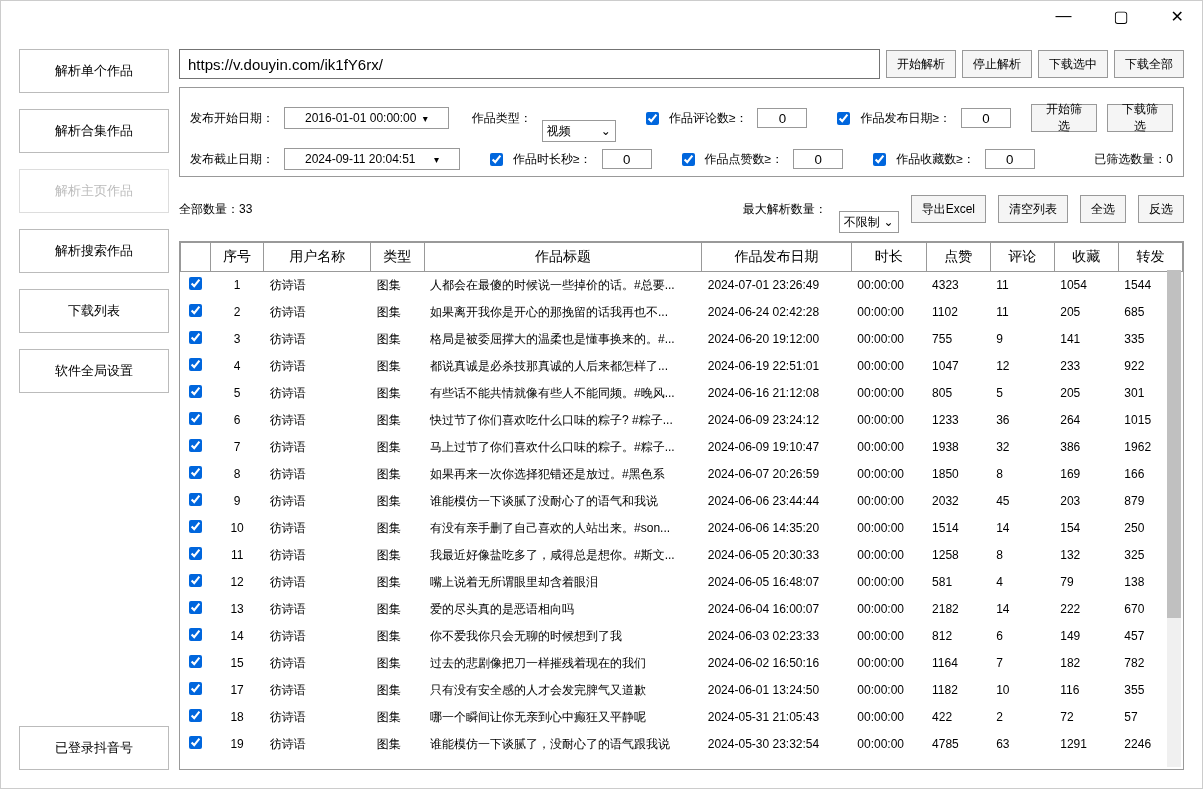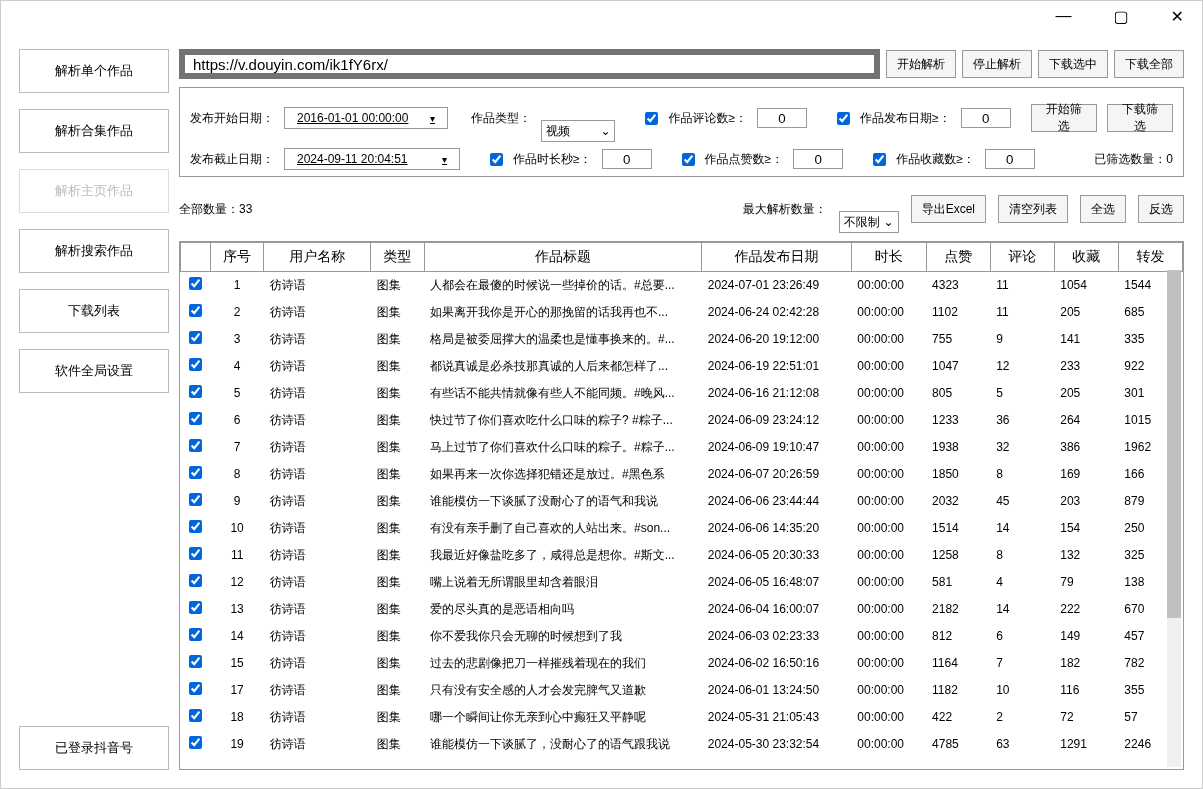--- a/index.html
+++ b/index.html
@@ -7,26 +7,26 @@
 .window { width: 1203px; height: 789px; background: #fff; position: relative; border: 1px solid #ccc; }
 .titlebar { height: 30px; display: flex; justify-content: flex-end; align-items: center; padding-right: 8px; gap: 22px; }
 .titlebar span { font-size: 16px; cursor: pointer; padding: 2px 10px; }
 .main-area { display: flex; padding: 18px; gap: 10px; height: calc(100% - 30px); }
 .sidebar { width: 150px; display: flex; flex-direction: column; gap: 16px; }
 .side-btn { height: 44px; border: 1px solid #bbb; background: #fff; font-size: 13px; cursor: pointer; display: flex; align-items: center; justify-content: center; }
 .side-btn.disabled { color: #bbb; border-color: #ddd; }
 .side-spacer { flex: 1; }
 .content { flex: 1; display: flex; flex-direction: column; gap: 8px; }
 .url-row { display: flex; gap: 6px; align-items: center; }
-.url-input { flex: 1; height: 30px; border: 6px solid #737373; padding: 0 8px; font-size: 15px; }
+.url-input { flex: 1; height: 30px; border: 1px solid #737373; padding: 0 8px; font-size: 15px; }
 .btn { height: 28px; border: 1px solid #999; background: #f5f5f5; padding: 0 10px; font-size: 12px; cursor: pointer; display: inline-flex; align-items: center; justify-content: center; }
 .filter-box { border: 1px solid #999; padding: 6px 10px; display: flex; flex-direction: column; gap: 6px; }
 .filter-row { display: flex; align-items: center; gap: 10px; }
 .filter-row label { white-space: nowrap; }
-.date-input { border: 1px solid #999; height: 22px; width: 176px; padding: 0 12px; display: inline-flex; align-items: center; justify-content: space-between; text-decoration: underline; }
+.date-input { border: 1px solid #999; height: 22px; width: 176px; padding: 0 20px; display: inline-flex; align-items: center; justify-content: space-between; }
 .date-input::after { content: "▾"; font-size: 10px; }
 .select { border: 1px solid #999; height: 22px; width: 80px; padding: 0 4px; display: inline-flex; align-items: center; justify-content: space-between; margin-top: 26px; }
 .select::after { content: "⌄"; font-size: 12px; }
 .num-input { border: 1px solid #999; height: 20px; width: 50px; text-align: center; }
 .chk { accent-color: #0066dd; }
 .count-row { display: flex; align-items: center; gap: 12px; }
 .count-row .spacer { flex: 1; }
 .table-wrap { border: 1px solid #999; flex: 1; overflow: hidden; position: relative; }
 .tbl { width: 100%; border-collapse: collapse; table-layout: fixed; }
 .tbl th { border: 1px solid #999; background: #fff; font-weight: normal; font-size: 14px; padding: 5px 4px; height: 24px; }

